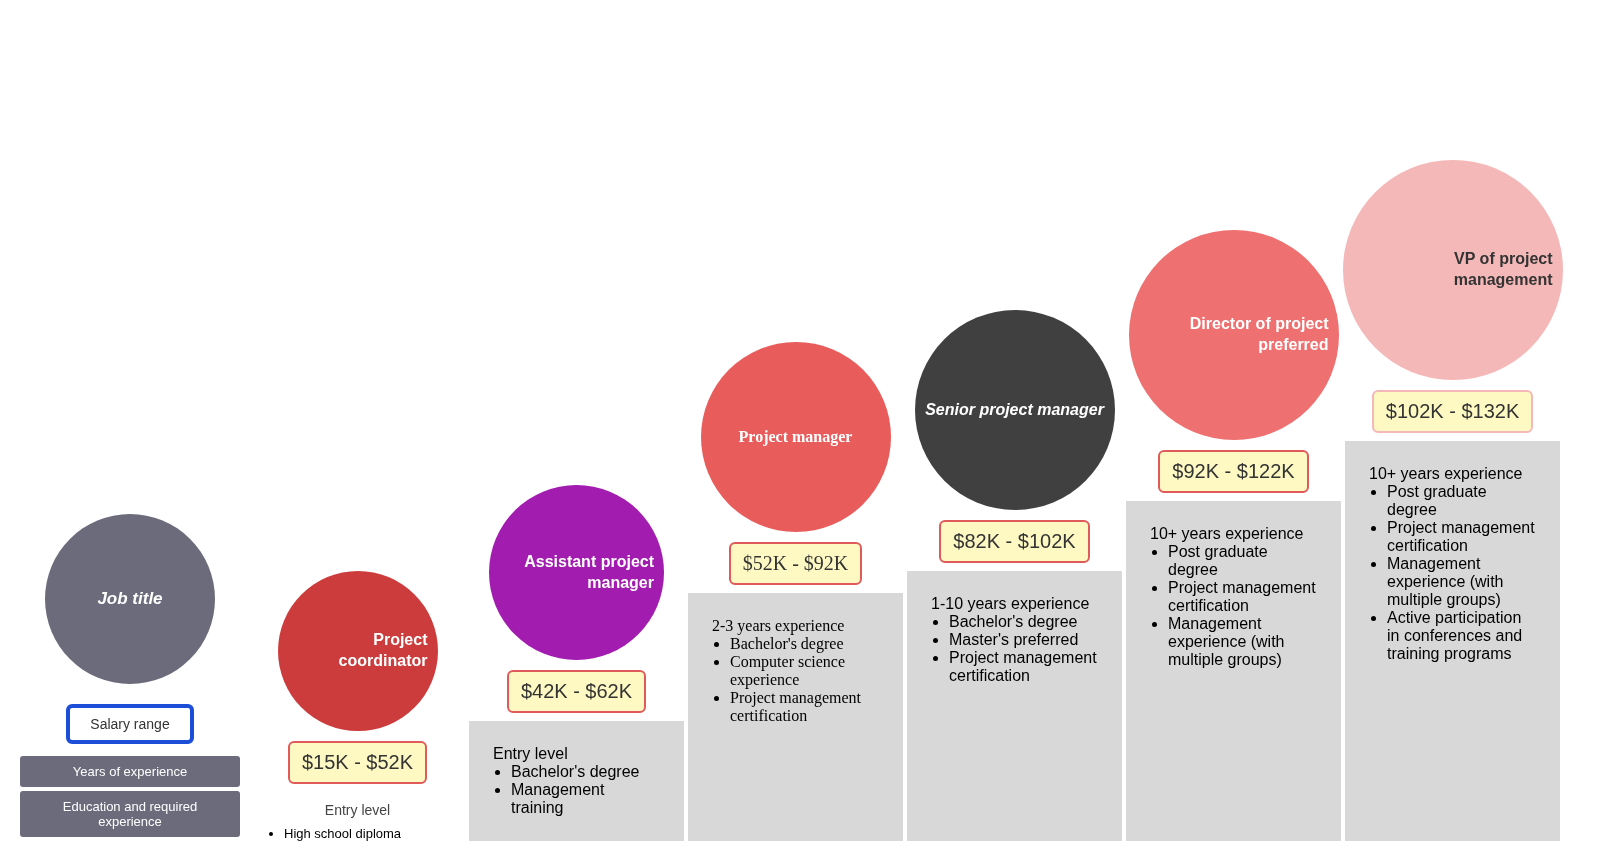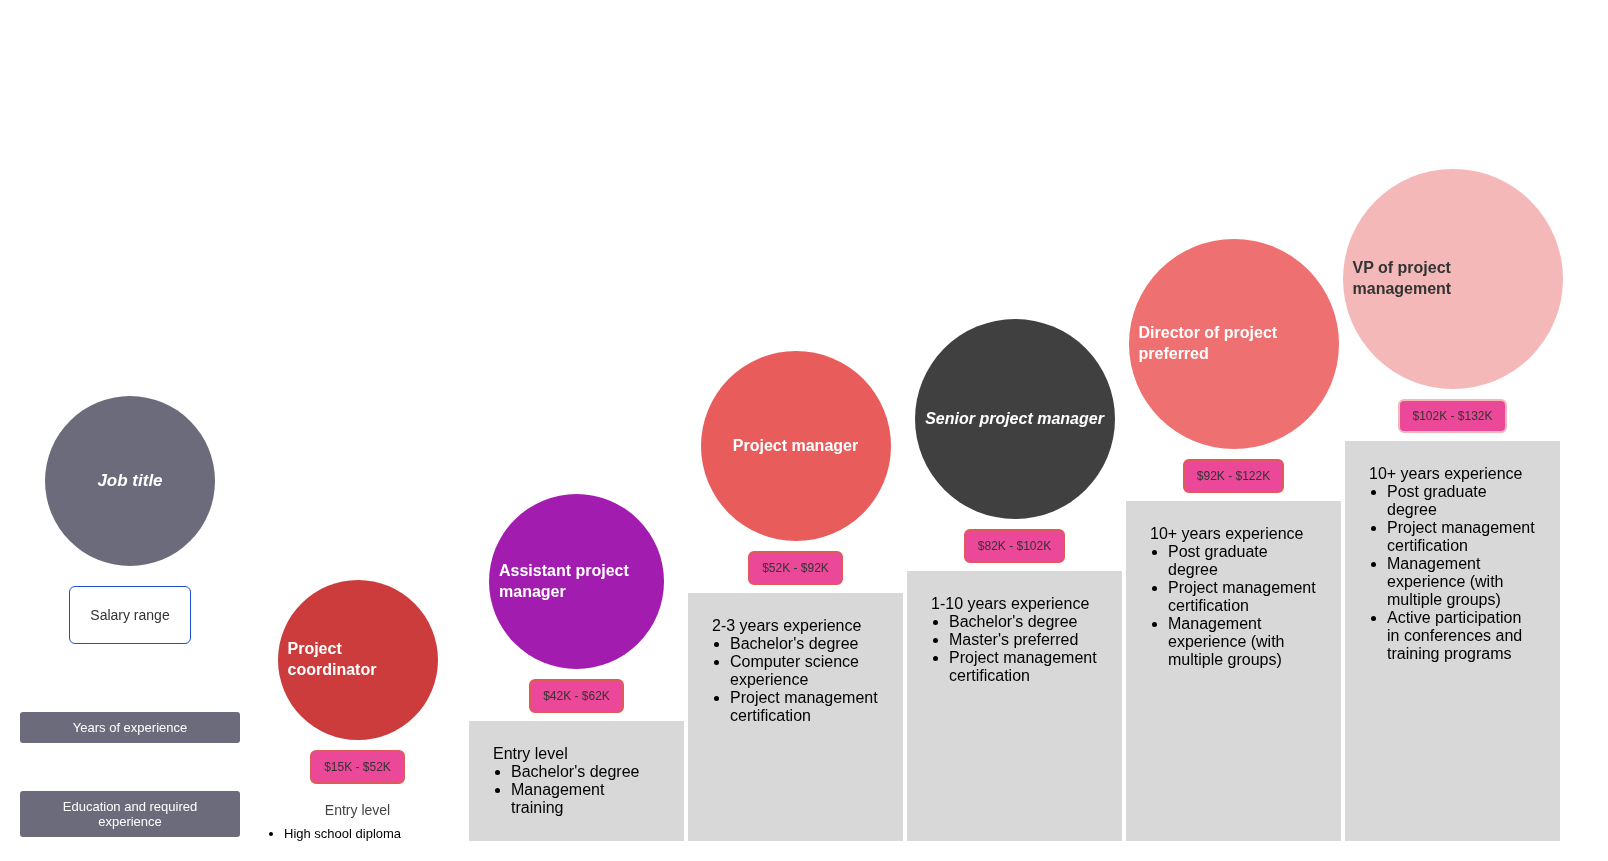--- a/index.html
+++ b/index.html
@@ -41,23 +41,23 @@
       color: white;
       position: relative;
       flex-shrink: 0;
     }
 
     
     .salary-box {
       border: 2px solid #e05a5a;
       border-radius: 6px;
       padding: 8px 12px;
-      font-size: 12px;
+      font-size: 20px;
       color: #333;
-      background: #ec4899;
+      background: #fef9c3;
       text-align: center;
       white-space: nowrap;
       margin-bottom: 8px;
     }
 
     
     .legend-col {
       display: flex;
       flex-direction: column;
       align-items: center;
@@ -77,39 +77,38 @@
       justify-content: center;
       color: white;
       font-weight: bold;
       font-size: 17px;
       text-align: center;
       margin-bottom: 20px;
       font-style: italic;
     }
 
     .legend-salary-box {
-      border: 1px solid #1d4ed8;
+      border: 4px solid #1d4ed8;
       border-radius: 6px;
-      padding: 20px 20px;
+      padding: 8px 20px;
       font-size: 14px;
       color: #333;
       background: white;
-      margin-bottom: 24px;
+      margin-bottom: 12px;
     }
 
     .legend-info-box {
       background: #6b6b7b;
       color: white;
       padding: 8px 18px;
       font-size: 13px;
       border-radius: 3px;
       text-align: center;
       width: 100%;
       margin-bottom: 4px;
-      margin-top: 44px;
     }
 
     
     .circle-vp {
       background: #f5b8b8;
     }
     .circle-director {
       background: #ee7070;
     }
     .circle-senior {
@@ -137,21 +136,21 @@
       display: flex;
       flex-direction: column;
       align-items: center;
       width: 100%;
     }
 
     .circle-label {
       font-size: 16px;
       font-weight: bold;
       color: white;
-      text-align: left;
+      text-align: right;
       padding: 0 10px;
       line-height: 1.3;
     }
 
     
     .salary-box-vp {
       border-color: #f5b8b8;
     }
 
     
@@ -227,21 +226,21 @@
       <div class="gray-block">
         <div class="exp-label">Entry level</div>
         <ul style="list-style:disc;padding-left:18px;">
           <li>Bachelor's degree</li>
           <li>Management training</li>
         </ul>
       </div>
     </div>
   </div>
 
-  <div class="column col-pm" style="margin-left:4px;">
+  <div class="column col-pm" style="margin-left:4px;font-family:Liberation Serif, serif;">
     <div class="stair-wrapper">
       <div class="circle circle-pm" style="width:190px;height:190px;margin-bottom:10px;">
         <span class="circle-label">Project manager</span>
       </div>
       <div class="salary-box">$52K - $92K</div>
       <div class="gray-block" style="height:248px;">
         <div class="exp-label">2-3 years experience</div>
         <ul style="list-style:disc;padding-left:18px;">
           <li>Bachelor's degree</li>
           <li>Computer science experience</li>

